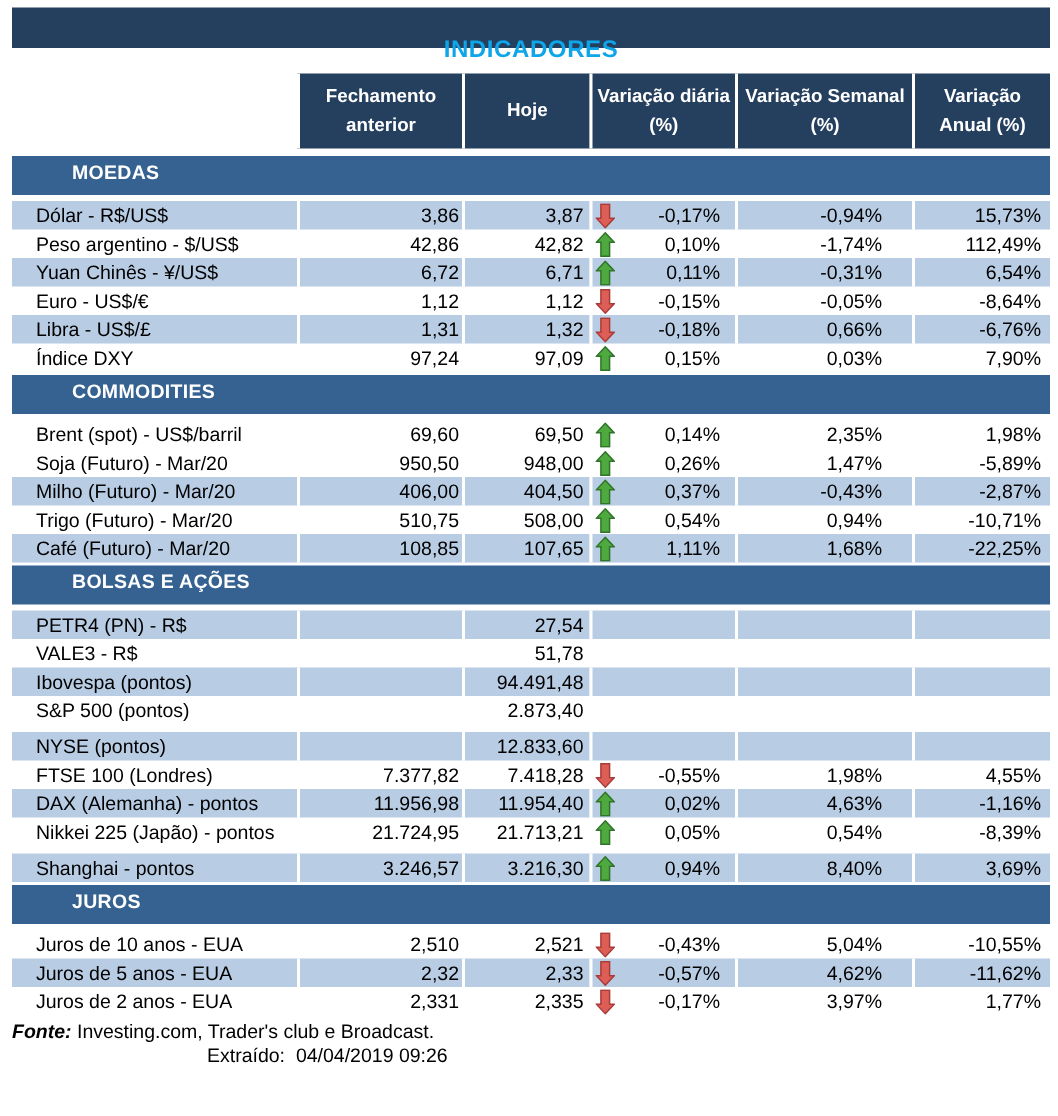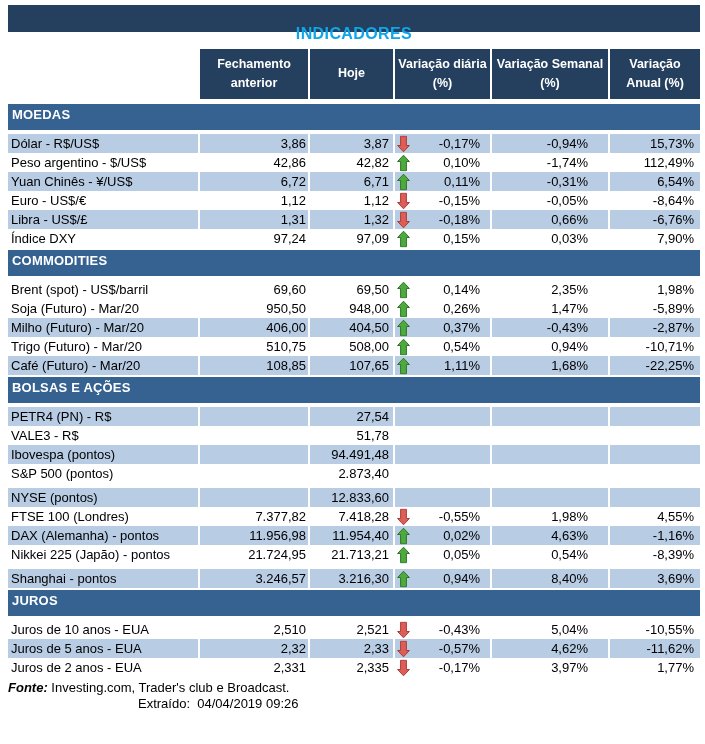--- a/index.html
+++ b/index.html
@@ -31,26 +31,26 @@
     display:flex;align-items:center;justify-content:center;text-align:center;
     line-height:1.55;white-space:pre-line;box-sizing:border-box;padding:0 3px;
   }
   .ch.empty{background:transparent;}
   .ch + .ch{border-left:2px solid #fff;}
   #sections{margin-top:5px;}
   .section-bar{
     height:26px;background:var(--steel);margin:2px 0 4px;
     display:flex;align-items:flex-start;box-sizing:border-box;padding:3px 0 0 4px;
   }
-  .section-bar span{color:#fff;font-weight:bold;font-size:13px;letter-spacing:.2px;}
+  .section-bar span{color:#fff;font-weight:bold;font-size:13px;letter-spacing:.2px;margin-left:36px;}
   .row{height:19px;font-size:13px;}
   .cell{height:100%;display:flex;align-items:center;box-sizing:border-box;overflow:hidden;}
   .row.blue .cell{background:var(--stripe);}
   .cell + .cell{border-left:2px solid #fff;}
-  .cell-label{padding-left:3px;}
+  .cell-label{padding-left:16px;}
   .num{justify-content:flex-end;}
   .cell-hoje{padding-right:2px;}
   .cell-fech{padding-right:4px;}
   .cell-semanal{padding-right:20px;}
   .cell-anual{padding-right:6px;}
   .cell-diaria{position:relative;justify-content:flex-end;padding-right:10px;}
   .cell-diaria .arr{position:absolute;left:2px;top:50%;transform:translateY(-50%);display:flex;}
   svg.arrow{display:block;}
   .arrow-up path{fill:var(--green);stroke:var(--green-b);}
   .arrow-down path{fill:var(--red);stroke:var(--red-b);}

